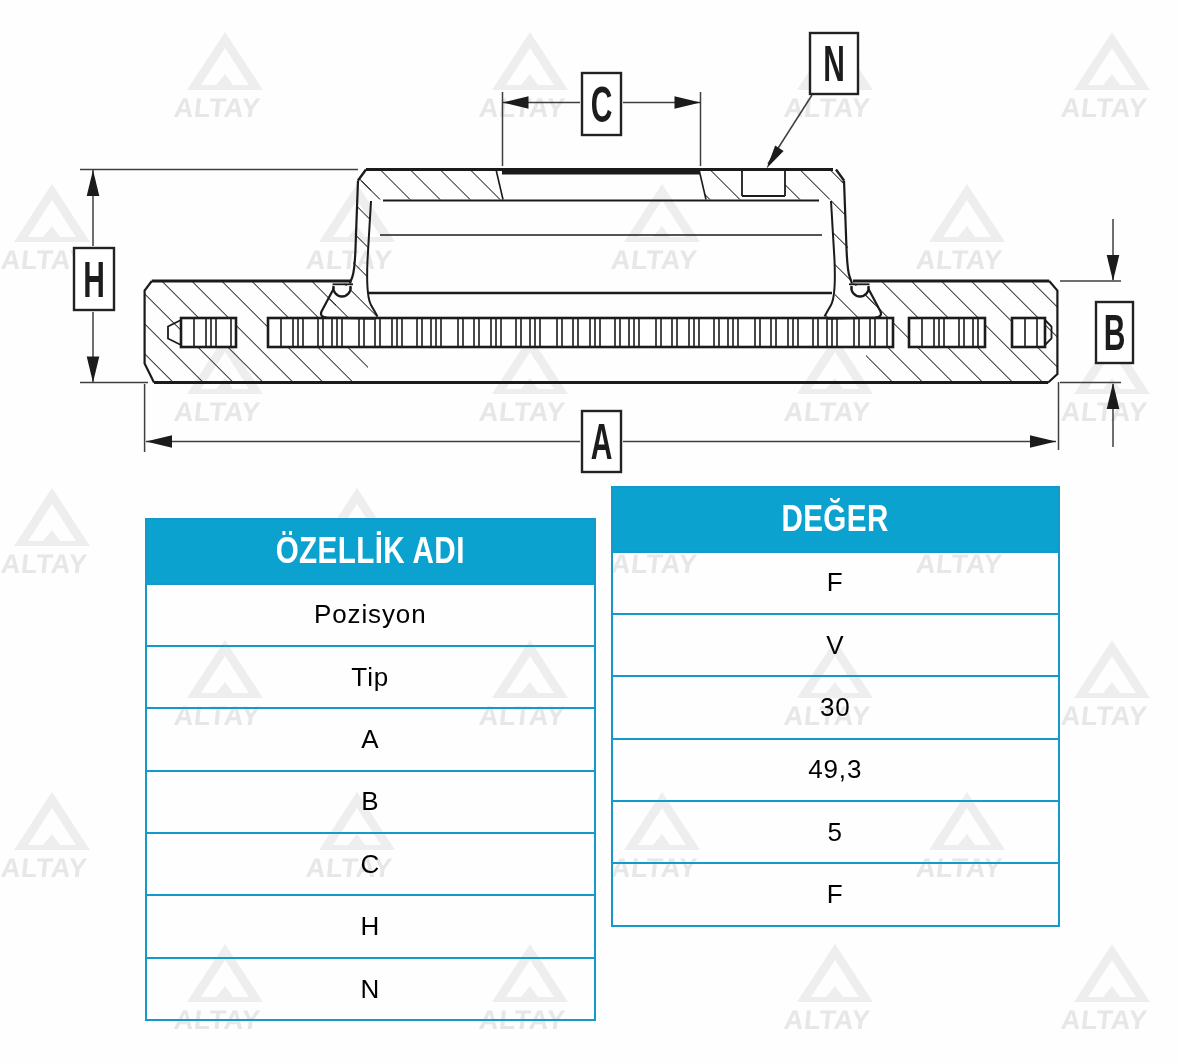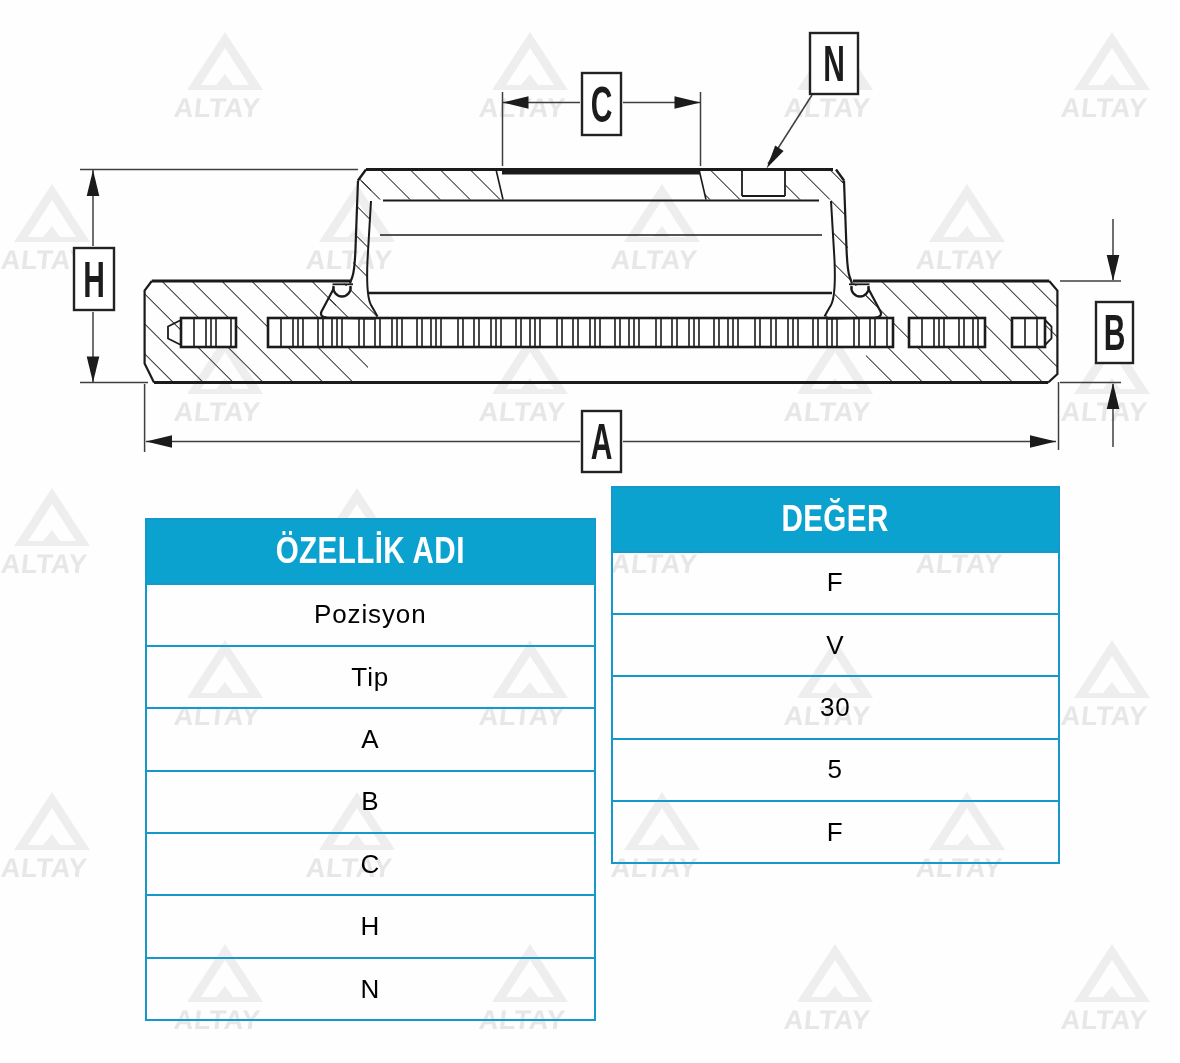--- a/index.html
+++ b/index.html
@@ -258,18 +258,21 @@
 <div class="tr">
       <span>F</span>
     </div>
 <div class="tr">
       <span>V</span>
     </div>
 <div class="tr">
       <span>30</span>
     </div>
 <div class="tr">
+      <span>49,3</span>
+    </div>
+<div class="tr">
       <span>5</span>
     </div>
 <div class="tr">
       <span>F</span>
     </div>
 </div>
 
 </body></html>

